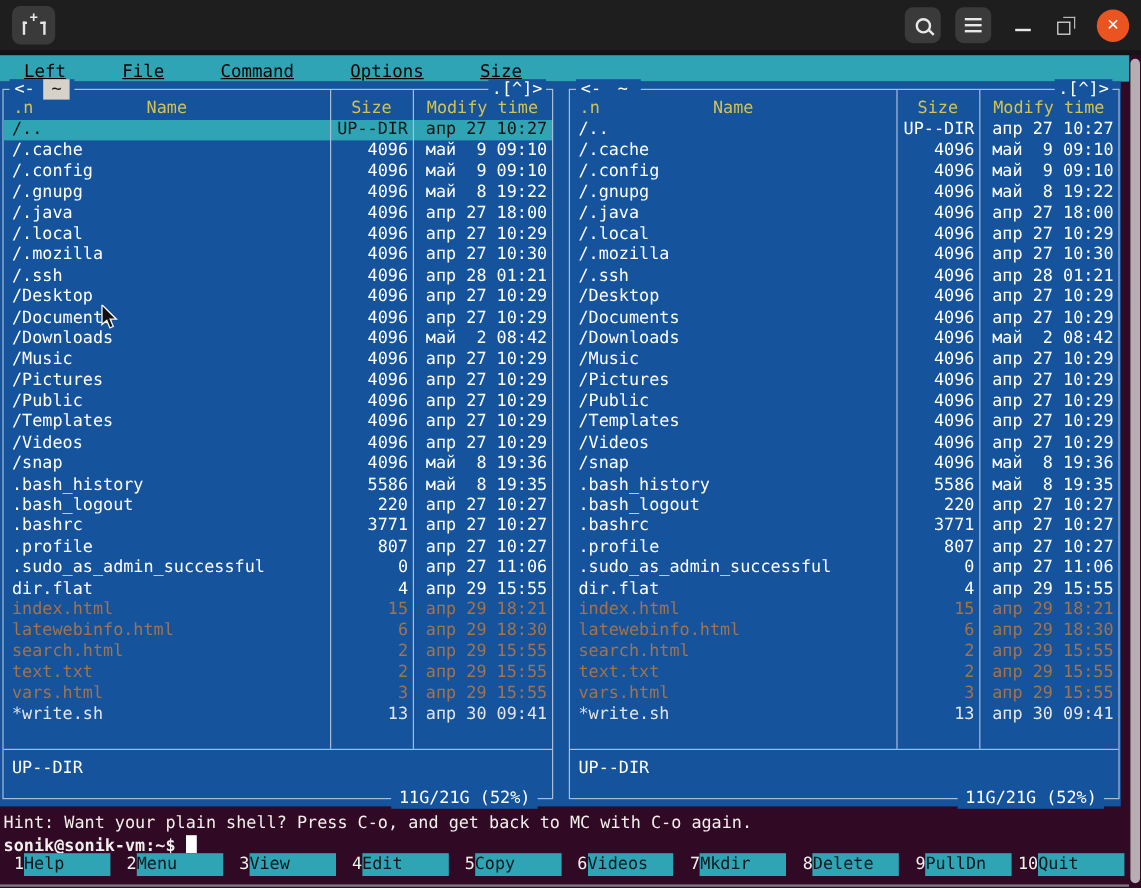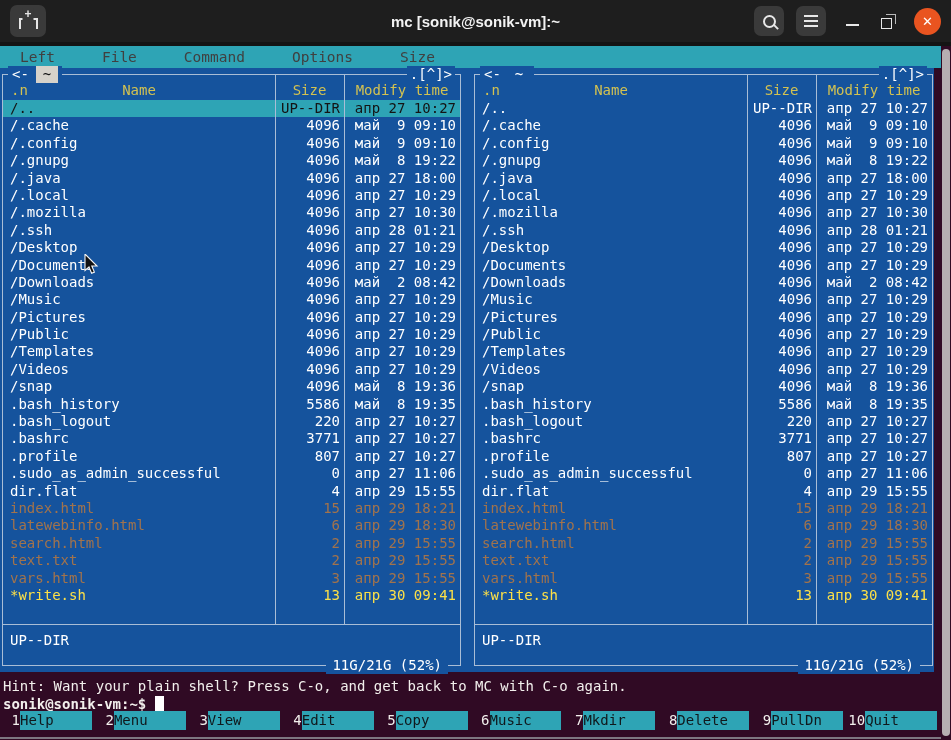--- a/index.html
+++ b/index.html
@@ -26,22 +26,22 @@
   .min-dash{width:13px;height:2px;background:#e8e8e8;margin-top:8px;}
   .restore-ic{position:relative;width:15px;height:15px;}
   .restore-ic::before{content:"";position:absolute;left:0;bottom:0;width:9px;height:9px;border:1.8px solid #e8e8e8;}
   .restore-ic::after{content:"";position:absolute;right:0;top:0;width:9px;height:9px;border-top:1.8px solid #b9b9b9;border-right:1.8px solid #b9b9b9;}
   .close-btn{width:27px;height:27px;border-radius:50%;background:#e95420;margin-left:16px;
              display:flex;align-items:center;justify-content:center;color:#fff;
              font:700 13px/13px "DejaVu Sans",sans-serif;}
   
   .term{position:absolute;top:46px;left:0;width:951px;bottom:0;background:#300a24;}
   .menubar{position:absolute;top:0;left:0;width:941px;height:22px;background:#2ea4b5;
-           display:flex;align-items:center;padding-left:20px;box-sizing:border-box;
-           color:#404040;font-size:14.5px;}
+           display:flex;align-items:flex-end;padding-left:20px;box-sizing:border-box;
+           color:#000000;font-size:14.5px;text-decoration:underline;}
   .menubar .mitem{margin-right:47px;white-space:pre;}
   
   .panels{position:absolute;top:22px;left:0;width:934px;height:604px;background:#15539d;
           display:flex;gap:13px;padding:6px 1px 0 2px;box-sizing:border-box;}
   .panel{flex:1;height:592px;border:1px solid #a9bdd6;position:relative;box-sizing:border-box;
          display:flex;flex-direction:column;color:#fff;font-size:14px;}
   .top-label-left{position:absolute;top:-9px;left:5px;background:#15539d;padding:0 4px;
                   display:flex;gap:7px;line-height:17px;white-space:pre;}
   .path-chip{padding:0 7px;}
   .panel.active .path-chip{background:#d6d2ca;color:#141414;}
@@ -50,21 +50,21 @@
   .h-name{width:272px;position:relative;text-align:center;}
   .h-sort{position:absolute;left:8px;top:0;}
   .h-size{width:69px;text-align:center;}
   .h-time{flex:1;text-align:center;}
   .rows{flex:none;}
   .frow{display:flex;height:17.4px;line-height:17.4px;white-space:pre;}
   .c-name{width:272px;padding-left:7px;overflow:hidden;box-sizing:border-box;}
   .c-size{width:69px;text-align:right;padding-right:4px;box-sizing:border-box;}
   .c-time{flex:1;text-align:right;padding-right:4px;box-sizing:border-box;}
   .frow.t-doc{color:#a2734c;justify-content:center;}
-  .frow.t-exec{color:#fde047;}
+  .frow.t-exec{color:#e5e5e5;}
   .frow.selected{background:#2ea4b5;color:#141414;}
   .vline{position:absolute;width:1px;top:0;bottom:41px;background:#a9bdd6;z-index:2;}
   .vline.v1{left:272px;} .vline.v2{left:341px;}
   .filler{flex:1;}
   .mini{flex:none;height:41px;border-top:1px solid #a9bdd6;padding:7px 0 0 7px;box-sizing:border-box;}
   .disk{position:absolute;bottom:-9px;right:12px;background:#15539d;padding:0 6px;line-height:17px;white-space:pre;}
   
   .hintline{position:absolute;top:632px;left:3px;color:#f2efec;font-size:14px;white-space:pre;}
   .promptline{position:absolute;top:650px;left:3px;color:#f2efec;font-size:14px;white-space:pre;font-weight:bold;}
   .cursor{display:inline-block;width:9px;height:15px;background:#ffffff;vertical-align:-2px;margin-left:9px;}
@@ -83,21 +83,20 @@
 <body>
 
 <div class="window">
 
   <div class="titlebar">
     <div class="newtab-btn">
       <div class="tab-shape">
         <span class="tab-plus">+</span>
       </div>
     </div>
-    <div class="win-title">mc [sonik@sonik-vm]:~</div>
     <div class="tb-right">
       <div class="tb-btn">
         <span class="mag"></span>
       </div>
       <div class="tb-btn">
         <span class="burger"></span>
       </div>
       <div class="tb-plain">
         <span class="min-dash"></span>
       </div>
@@ -247,21 +246,21 @@
         <div class="fnbtn">
           <span class="fn-num">4</span>
           <span class="fn-label">Edit</span>
         </div>
         <div class="fnbtn">
           <span class="fn-num">5</span>
           <span class="fn-label">Copy</span>
         </div>
         <div class="fnbtn">
           <span class="fn-num">6</span>
-          <span class="fn-label">Music</span>
+          <span class="fn-label">Videos</span>
         </div>
         <div class="fnbtn">
           <span class="fn-num">7</span>
           <span class="fn-label">Mkdir</span>
         </div>
         <div class="fnbtn">
           <span class="fn-num">8</span>
           <span class="fn-label">Delete</span>
         </div>
         <div class="fnbtn">

